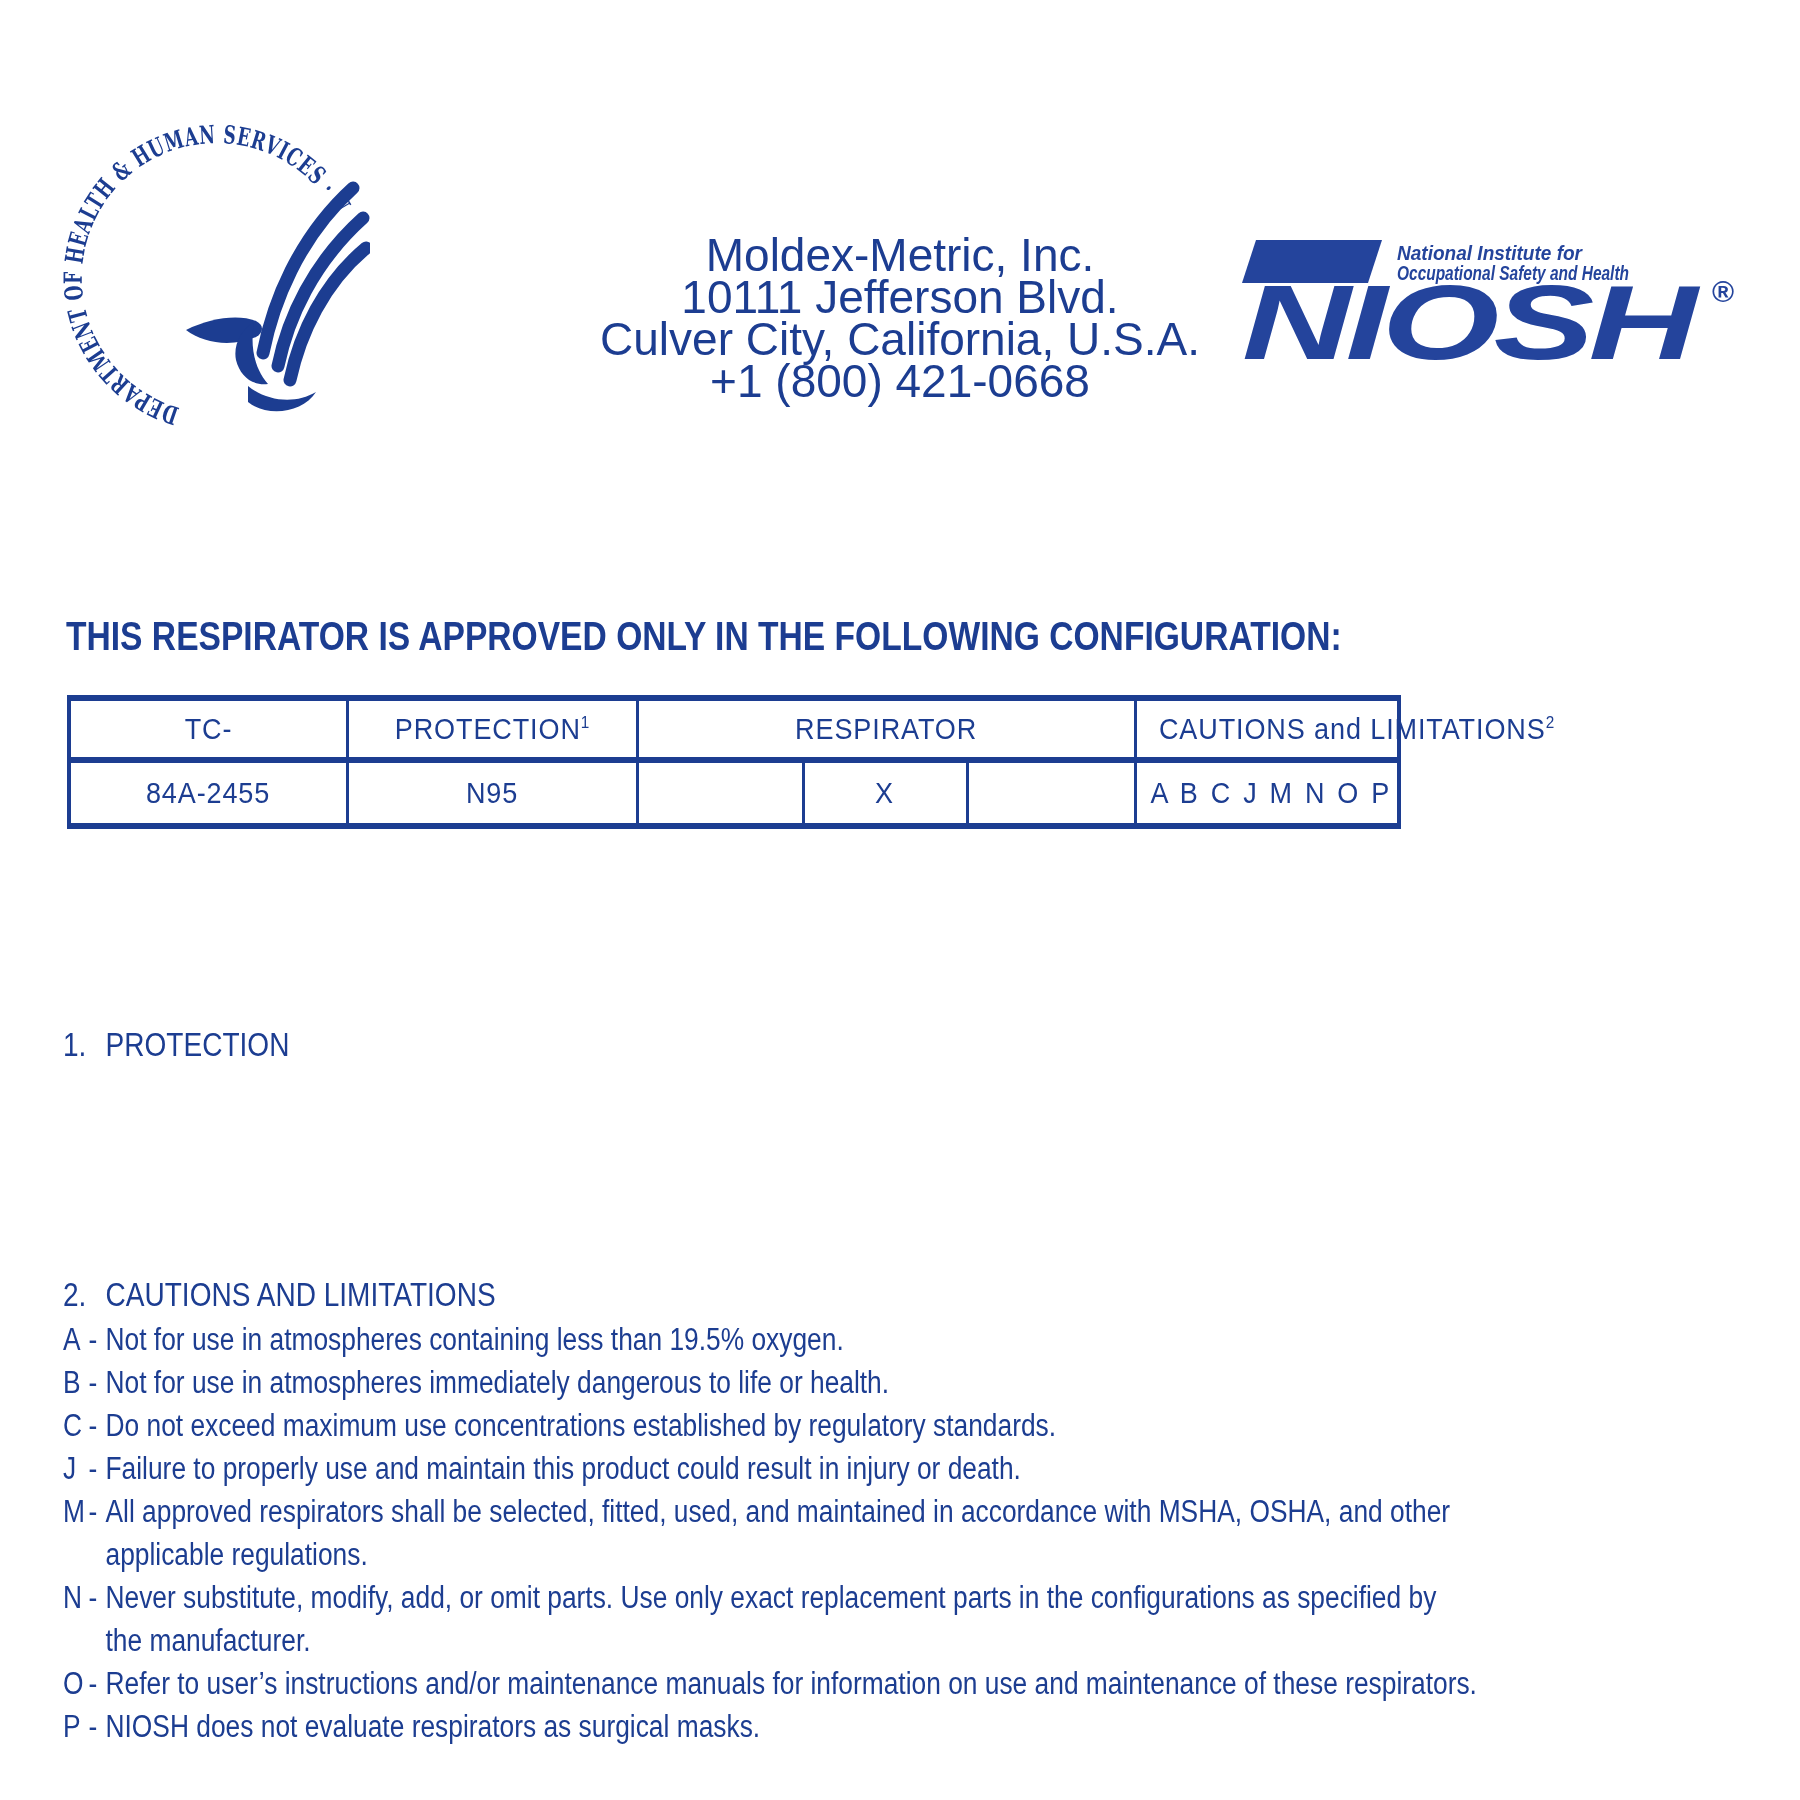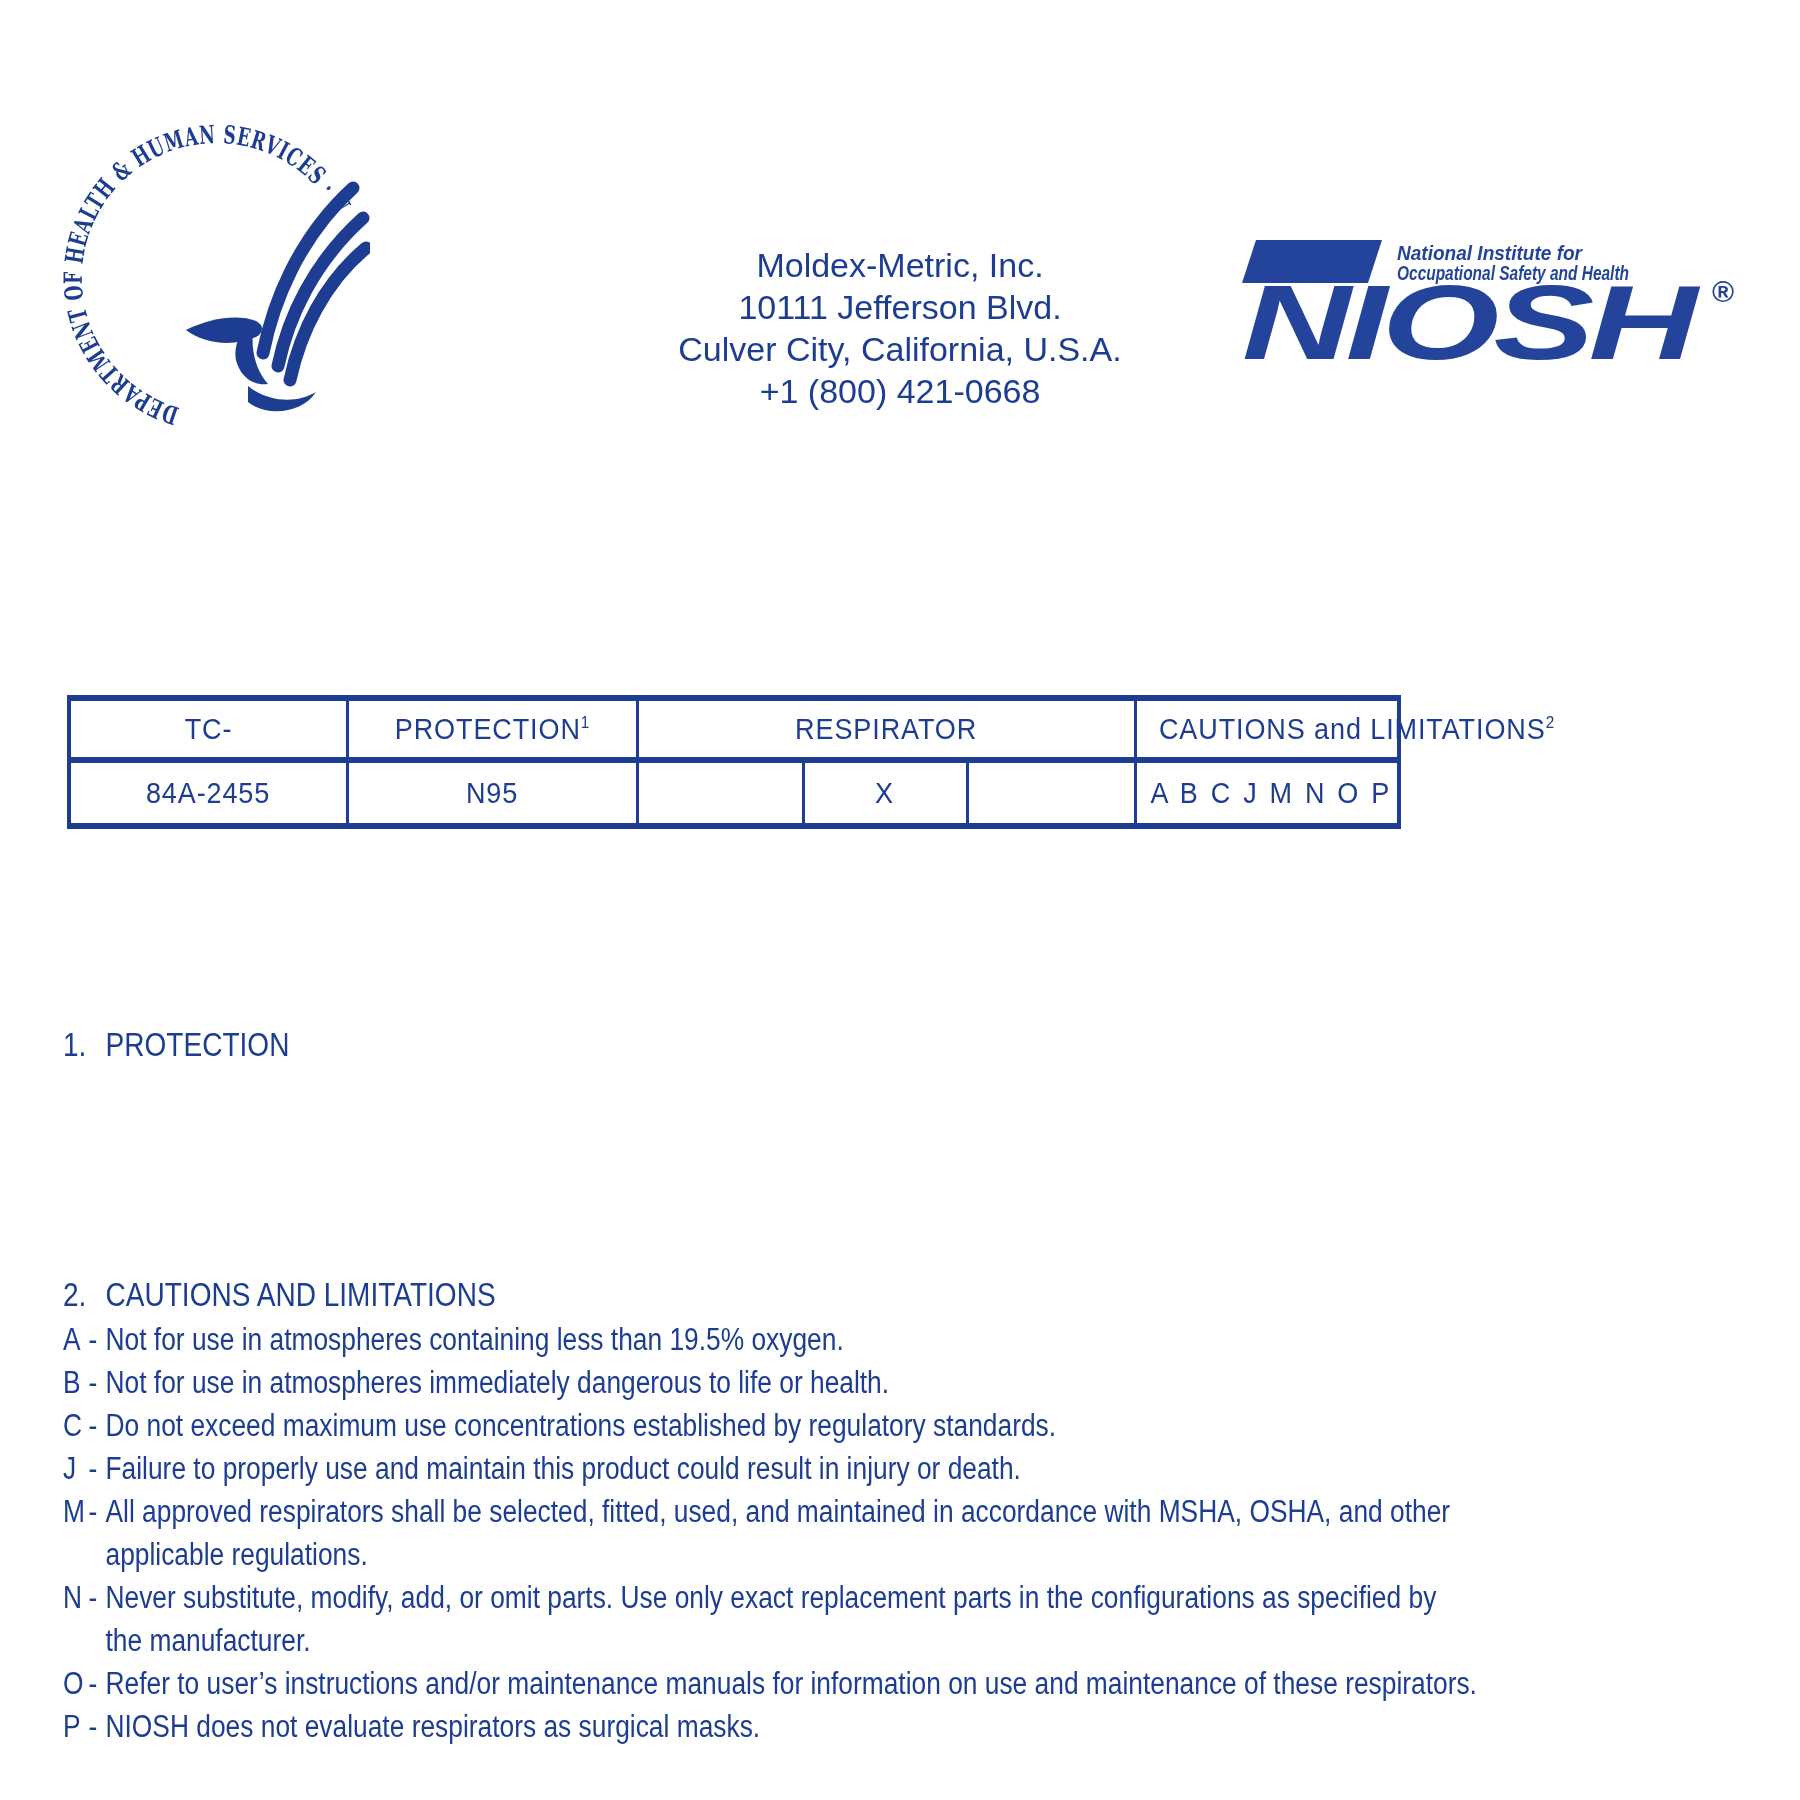--- a/index.html
+++ b/index.html
@@ -8,22 +8,22 @@
   body { width:1800px; height:1800px; position:relative; font-family:"Liberation Sans", sans-serif; color:var(--ink); }
   .page { position:absolute; inset:0; overflow:hidden; }
 
   
   .hhs { position:absolute; left:58px; top:118px; width:312px; height:312px; }
   .sealText { font-family:"DejaVu Serif", serif; font-size:25px; font-weight:bold; fill:var(--ink); letter-spacing:1px; }
   .eagle-stroke { fill:none; stroke:var(--ink); stroke-width:13px; stroke-linecap:round; }
   .eagle-fill { fill:var(--ink); }
 
   
-  .address { position:absolute; left:600px; top:244px; width:600px; text-align:center;
-             font-size:34px; line-height:42px; color:var(--ink); }
+  .address { position:absolute; left:600px; top:234px; width:600px; text-align:center;
+             font-size:46px; line-height:42px; color:var(--ink); }
   .address span { display:block; }
 
   
   .niosh { position:absolute; left:1240px; top:238px; width:520px; height:128px; }
   .niosh .slab { fill:var(--niosh-blue); }
   .niosh .tag { font-family:"Liberation Sans", sans-serif; font-weight:bold; font-style:italic;
                 font-size:20px; fill:var(--niosh-blue); }
   .niosh .mark { font-family:"Liberation Sans", sans-serif; font-weight:bold; font-style:italic;
                  font-size:106px; letter-spacing:-4px; fill:var(--niosh-blue); }
   .niosh .reg { font-family:"Liberation Sans", sans-serif; font-weight:bold; font-size:30px; fill:var(--niosh-blue); }
@@ -90,20 +90,23 @@
   </div>
 
   <svg class="niosh" viewBox="0 0 520 128" aria-hidden="true">
     <polygon class="slab" points="16,2 142,2 128,45 2,45"></polygon>
     <text class="tag" x="157" y="22" textLength="185" lengthAdjust="spacingAndGlyphs">National Institute for</text>
     <text class="tag" x="157" y="42" textLength="232" lengthAdjust="spacingAndGlyphs">Occupational Safety and Health</text>
     <text class="mark" x="2" y="121" textLength="450" lengthAdjust="spacingAndGlyphs">NIOSH</text>
     <text class="reg" x="472" y="64">®</text>
   </svg>
 
+  <div class="title">
+    <span class="cx">THIS RESPIRATOR IS APPROVED ONLY IN THE FOLLOWING CONFIGURATION:</span>
+  </div>
 
   <div class="tablewrap">
     <table>
       <colgroup>
         <col style="width:278px">
           <col style="width:290px">
           <col style="width:166px">
         <col style="width:164px">
           <col style="width:168px">
           <col>

